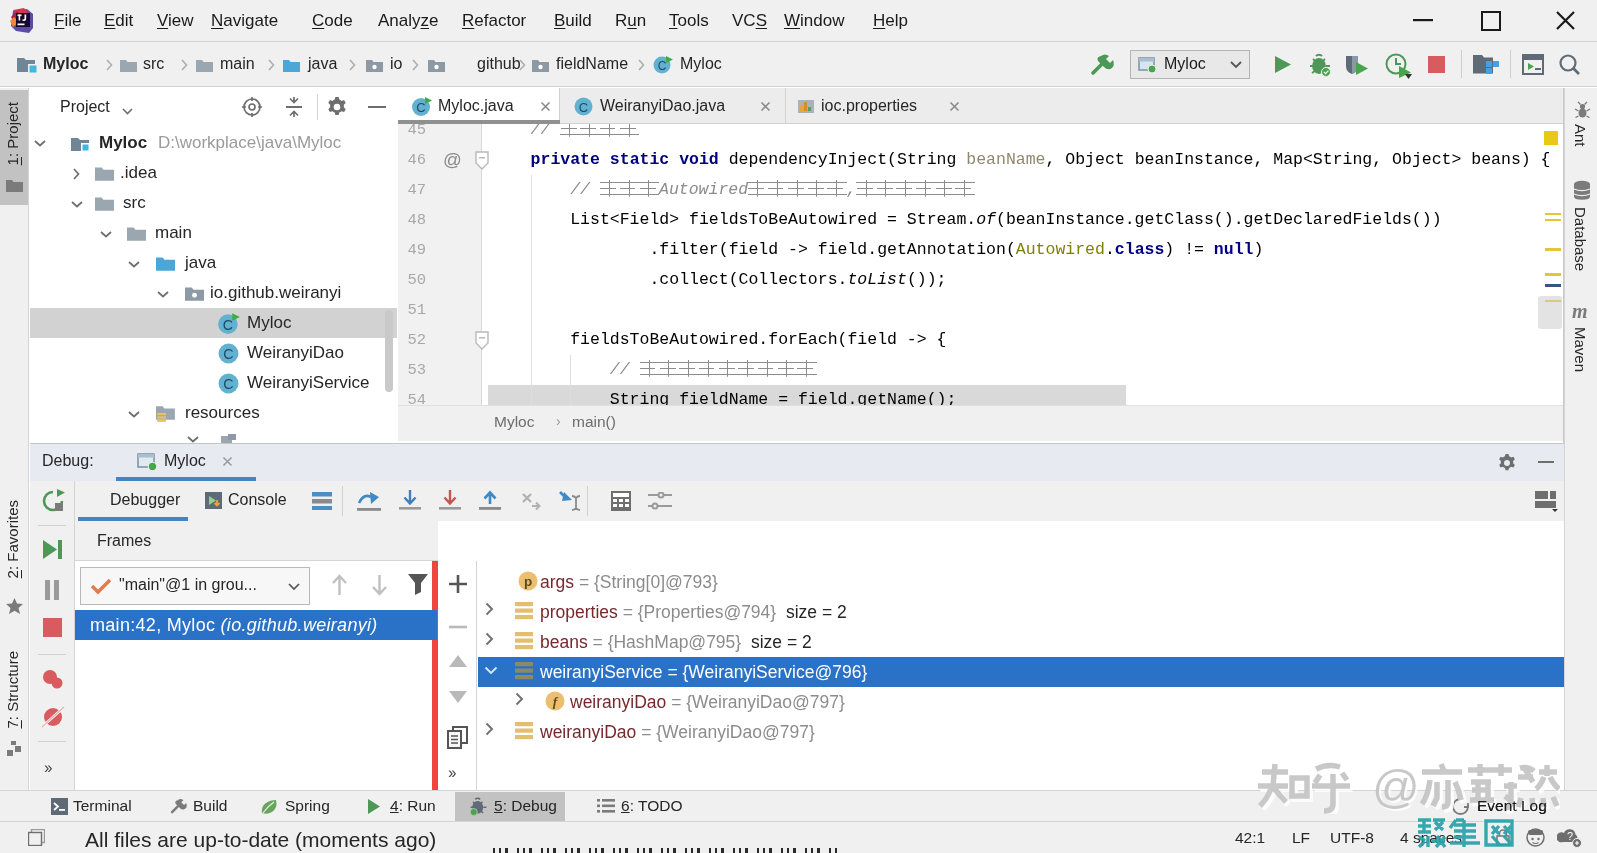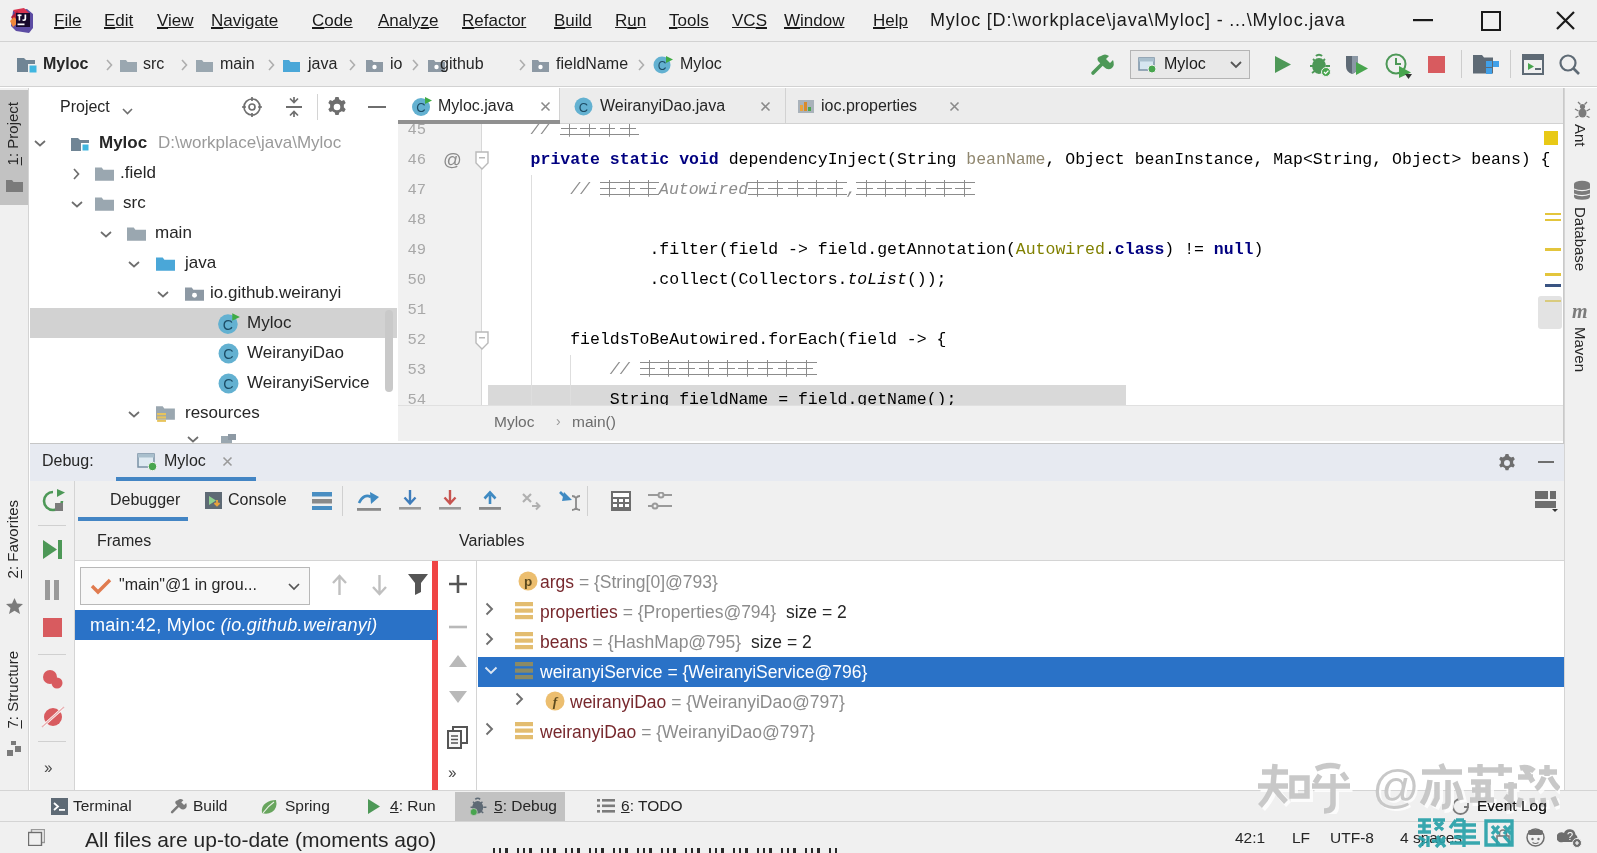--- a/index.html
+++ b/index.html
@@ -2,21 +2,21 @@
 <html><head><meta charset="utf-8">
 <style>
 html,body{margin:0;padding:0;}
 body{width:1597px;height:853px;position:relative;overflow:hidden;
  font-family:"Liberation Sans",sans-serif;background:#fff;
  -webkit-font-smoothing:antialiased;}
 .abs{position:absolute;}
 svg{display:block;}
 
 #titlebar{left:0;top:0;width:1597px;height:42px;background:#f0f0f0;border-bottom:1px solid #d2d2d2;box-sizing:border-box;}
-.menuitem{position:absolute;top:11px;font-size:17px;color:#1a1a1a;text-decoration:underline;}
+.menuitem{position:absolute;top:11px;font-size:17px;color:#1a1a1a;}
 .menuitem u{text-decoration-thickness:1px;text-underline-offset:2px;}
 #wtitle{position:absolute;top:10px;left:930px;font-size:18px;letter-spacing:0.8px;color:#1a1a1a;}
 
 #toolbar{left:0;top:42px;width:1597px;height:45px;background:#f0f0f0;border-bottom:1px solid #d2d2d2;box-sizing:border-box;}
 .crumb{position:absolute;top:13px;font-size:16px;color:#262626;}
 
 #leftstripe{left:0;top:88px;width:29px;height:702px;background:#f0f0f0;border-right:1px solid #d4d4d4;box-sizing:border-box;}
 .vtext{position:absolute;font-size:15px;color:#262626;writing-mode:vertical-rl;transform:rotate(180deg);}
 
 #project{left:30px;top:88px;width:400px;height:355px;background:#fff;border-right:1px solid #d4d4d4;box-sizing:border-box;}
@@ -79,21 +79,20 @@
  <span class="menuitem" style="left:211px"><u>N</u>avigate</span>
  <span class="menuitem" style="left:312px"><u>C</u>ode</span>
  <span class="menuitem" style="left:378px">Analy<u>z</u>e</span>
  <span class="menuitem" style="left:462px"><u>R</u>efactor</span>
  <span class="menuitem" style="left:554px"><u>B</u>uild</span>
  <span class="menuitem" style="left:615px">R<u>u</u>n</span>
  <span class="menuitem" style="left:669px"><u>T</u>ools</span>
  <span class="menuitem" style="left:732px">VC<u>S</u></span>
  <span class="menuitem" style="left:784px"><u>W</u>indow</span>
  <span class="menuitem" style="left:873px"><u>H</u>elp</span>
- <span id="wtitle">Myloc [D:\workplace\java\Myloc] - ...\Myloc.java</span>
  <svg class="abs" style="left:1413px;top:19px" width="20" height="3" viewBox="0 0 20 3">
       <rect width="20" height="2.2" fill="#1a1a1a"></rect>
     </svg>
  <svg class="abs" style="left:1481px;top:11px" width="20" height="20" viewBox="0 0 20 20">
       <rect x="1" y="1" width="18" height="18" fill="none" stroke="#1a1a1a" stroke-width="2"></rect>
     </svg>
  <svg class="abs" style="left:1555px;top:10px" width="21" height="21" viewBox="0 0 21 21">
       <path d="M2 2 L19 19 M19 2 L2 19" stroke="#1a1a1a" stroke-width="2.2"></path>
     </svg>
 </div>
@@ -133,21 +132,21 @@
       <circle cx="8.5" cy="9" r="2.2" fill="#fff"></circle>
     </svg>
  <span class="crumb" style="left:390px">io</span>
  <svg class="abs" style="left:412px;top:17px" width="7" height="12" viewBox="0 0 7 12">
       <path d="M1 1 L5.5 6 L1 11" stroke="#aeaeae" stroke-width="1.6" fill="none"></path>
     </svg>
  <svg class="abs" style="left:428px;top:16px" width="17" height="14" viewBox="0 0 17 14">
       <path d="M0 2 h6 l1.5 2 H17 v10 H0 z" fill="#8d99a4"></path>
       <circle cx="8.5" cy="9" r="2.2" fill="#fff"></circle>
     </svg>
- <span class="crumb" style="left:440px">github</span>
+ <span class="crumb" style="left:477px">github</span>
  <svg class="abs" style="left:519px;top:17px" width="7" height="12" viewBox="0 0 7 12">
       <path d="M1 1 L5.5 6 L1 11" stroke="#aeaeae" stroke-width="1.6" fill="none"></path>
     </svg>
  <svg class="abs" style="left:532px;top:16px" width="17" height="14" viewBox="0 0 17 14">
       <path d="M0 2 h6 l1.5 2 H17 v10 H0 z" fill="#8d99a4"></path>
       <circle cx="8.5" cy="9" r="2.2" fill="#fff"></circle>
     </svg>
  <span class="crumb" style="left:556px">fieldName</span>
  <svg class="abs" style="left:638px;top:17px" width="7" height="12" viewBox="0 0 7 12">
       <path d="M1 1 L5.5 6 L1 11" stroke="#aeaeae" stroke-width="1.6" fill="none"></path>
@@ -261,21 +260,21 @@
       <rect x="12.5" y="9.5" width="6" height="6" fill="#40b6e0"></rect>
     </svg>
  <span class="abs trow" style="left:69px;top:40px;font-weight:bold">Myloc</span>
  <span class="abs trow" style="left:128px;top:40px;color:#9a9a9a">D:\workplace\java\Myloc</span>
  <svg class="abs" style="left:43px;top:80px" width="7" height="12" viewBox="0 0 7 12">
       <path d="M1 1 L5.5 6 L1 11" stroke="#6e6e6e" stroke-width="1.7" fill="none"></path>
     </svg>
  <svg class="abs" style="left:65px;top:77px" width="19" height="16" viewBox="0 0 17 14">
       <path d="M0 2 h6 l1.5 2 H17 v10 H0 z" fill="#9aa7b0"></path>
     </svg>
- <span class="abs trow" style="left:90px;top:70px">.field</span>
+ <span class="abs trow" style="left:90px;top:70px">.idea</span>
  <svg class="abs" style="left:41px;top:113px" width="12" height="7" viewBox="0 0 12 7">
       <path d="M1 1 L6 5.5 L11 1" stroke="#6e6e6e" stroke-width="1.7" fill="none"></path>
     </svg>
  <svg class="abs" style="left:65px;top:107px" width="19" height="16" viewBox="0 0 17 14">
       <path d="M0 2 h6 l1.5 2 H17 v10 H0 z" fill="#9aa7b0"></path>
     </svg>
  <span class="abs trow" style="left:93px;top:100px">src</span>
  <svg class="abs" style="left:70px;top:143px" width="12" height="7" viewBox="0 0 12 7">
       <path d="M1 1 L6 5.5 L11 1" stroke="#6e6e6e" stroke-width="1.7" fill="none"></path>
     </svg>
@@ -386,20 +385,21 @@
         <path d="M1 1 h12 v11 L7 18 L1 12 z" fill="#fff" stroke="#b9b9b9" stroke-width="1.4"></path>
         <rect x="4" y="6" width="6" height="1.5" fill="#b9b9b9"></rect>
       </svg>
   <svg class="abs" style="left:77px;top:207px" width="14" height="19" viewBox="0 0 14 19">
         <path d="M1 1 h12 v11 L7 18 L1 12 z" fill="#fff" stroke="#b9b9b9" stroke-width="1.4"></path>
         <rect x="4" y="6" width="6" height="1.5" fill="#b9b9b9"></rect>
       </svg>
   <div class="cl cmt" style="left:93px;top:-9px">    // <i class="cj"></i><i class="cj"></i><i class="cj"></i><i class="cj"></i></div>
   <div class="cl" style="left:93px;top:21px">    <span class="kw">private static void</span> dependencyInject(String <span class="par">beanName</span>, Object beanInstance, Map&lt;String, Object&gt; beans) {</div>
   <div class="cl cmt" style="left:93px;top:51px">        // <i class="cj"></i><i class="cj"></i><i class="cj"></i>Autowired<i class="cj"></i><i class="cj"></i><i class="cj"></i><i class="cj"></i><i class="cj"></i>,<i class="cj"></i><i class="cj"></i><i class="cj"></i><i class="cj"></i><i class="cj"></i><i class="cj"></i></div>
+  <div class="cl" style="left:93px;top:81px">        List&lt;Field&gt; fieldsToBeAutowired = Stream.<span class="ital">of</span>(beanInstance.getClass().getDeclaredFields())</div>
   <div class="cl" style="left:93px;top:111px">                .filter(field -&gt; field.getAnnotation(<span class="ann">Autowired</span>.<span class="kw">class</span>) != <span class="kw">null</span>)</div>
   <div class="cl" style="left:93px;top:141px">                .collect(Collectors.<span class="ital">toList</span>());</div>
   <div class="cl" style="left:93px;top:201px">        fieldsToBeAutowired.forEach(field -&gt; {</div>
   <div class="cl cmt" style="left:93px;top:231px">            // <i class="cj"></i><i class="cj"></i><i class="cj"></i><i class="cj"></i><i class="cj"></i><i class="cj"></i><i class="cj"></i><i class="cj"></i><i class="cj"></i></div>
   <div class="cl" style="left:93px;top:261px">            String fieldName = field.getName();</div>
  </div>
  <div class="abs" style="left:1140px;top:208px;width:24px;height:33px;background:#e3e3e3;border-radius:3px"></div>
  <div class="abs" style="left:1146px;top:43px;width:14px;height:14px;background:#e8c916"></div>
  <div class="abs" style="left:1147px;top:125px;width:16px;height:2px;background:#e3c53c"></div>
  <div class="abs" style="left:1147px;top:131px;width:16px;height:2px;background:#e3c53c"></div>
@@ -567,23 +567,20 @@
    <svg class="abs" style="left:296px;top:52px" width="17" height="24" viewBox="0 0 17 24">
         <path d="M8.5 2 v18 M2 14 L8.5 21 L15 14" stroke="#c0c0c0" stroke-width="2.4" fill="none"></path>
       </svg>
    <svg class="abs" style="left:333px;top:53px" width="20" height="21" viewBox="0 0 20 21">
         <path d="M0 0 h20 L13 9 v9 l-6 3 v-12 z" fill="#555"></path>
       </svg>
    <div class="abs" style="left:0;top:89px;width:362px;height:30px;background:#2a72c7"></div>
    <span class="abs" style="left:15px;top:94px;font-size:18px;letter-spacing:0.3px;color:#fff">main:42, Myloc <span class="ital">(io.github.weiranyi)</span></span>
   </div>
   <div id="vars">
-   <div id="vhead">
-        <span class="abs" style="left:21px;top:11px;font-size:16px;color:#262626">Variables</span>
-      </div>
    <div id="watchcol">
     <svg class="abs" style="left:10px;top:13px" width="20" height="20" viewBox="0 0 20 20">
           <path d="M10 1 v18 M1 10 h18" stroke="#555" stroke-width="2.6"></path>
         </svg>
     <svg class="abs" style="left:10px;top:56px" width="20" height="20" viewBox="0 0 20 20">
           <path d="M1 10 h18" stroke="#b9b9b9" stroke-width="2.6"></path>
         </svg>
     <svg class="abs" style="left:10px;top:92px" width="20" height="16" viewBox="0 0 20 16">
           <polygon points="10,2 19,14 1,14" fill="#b9b9b9"></polygon>
         </svg>

